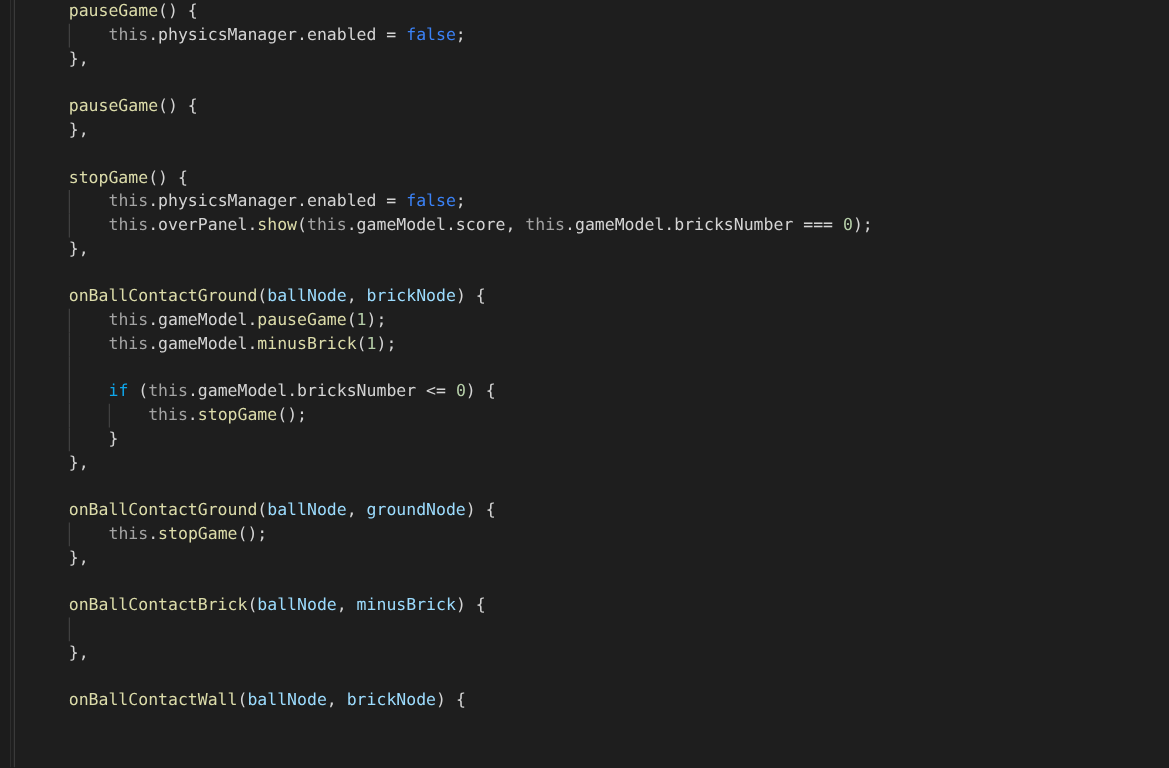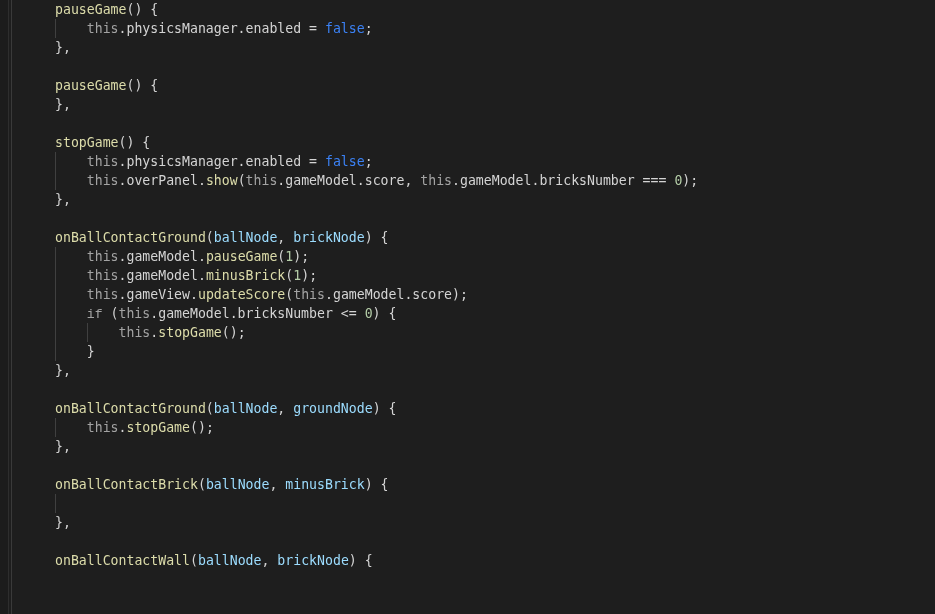--- a/index.html
+++ b/index.html
@@ -90,21 +90,21 @@
     width: 1px;
     background: #404040;
     z-index: 1;
   }
 
   
   .t-plain   { color: #d4d4d4; }
   .t-func    { color: #dcdcaa; }
   .t-this    { color: #a3a3a3; }
   .t-param   { color: #9cdcfe; }
-  .t-kw      { color: #a3a3a3; font-family: Liberation Mono, monospace; }
+  .t-kw      { color: #0ea5e9; }
   .t-const   { color: #3b82f6; }
   .t-num     { color: #b5cea8; }
   .t-punc    { color: #d4d4d4; }
   .t-op      { color: #d4d4d4; }
 </style>
 </head>
 <body>
 
 <div id="editor">
 
@@ -123,21 +123,21 @@
         <div class="line"><span class="line-text"><span class="t-punc">},</span></span></div>
         <div class="line"><span class="line-text"></span></div>
         <div class="line"><span class="line-text"><span class="t-func">stopGame</span><span class="t-punc">() {</span></span></div>
         <div class="line"><div class="guide" style="left: 27px;"></div><span class="line-text"><span class="t-plain">    </span><span class="t-this">this</span><span class="t-plain">.physicsManager.enabled </span><span class="t-op">= </span><span class="t-const">false</span><span class="t-punc">;</span></span></div>
         <div class="line"><div class="guide" style="left: 27px;"></div><span class="line-text"><span class="t-plain">    </span><span class="t-this">this</span><span class="t-plain">.overPanel.</span><span class="t-func">show</span><span class="t-punc">(</span><span class="t-this">this</span><span class="t-plain">.gameModel.score, </span><span class="t-this">this</span><span class="t-plain">.gameModel.bricksNumber </span><span class="t-op">=== </span><span class="t-num">0</span><span class="t-punc">);</span></span></div>
         <div class="line"><span class="line-text"><span class="t-punc">},</span></span></div>
         <div class="line"><span class="line-text"></span></div>
         <div class="line"><span class="line-text"><span class="t-func">onBallContactGround</span><span class="t-punc">(</span><span class="t-param">ballNode</span><span class="t-punc">, </span><span class="t-param">brickNode</span><span class="t-punc">) {</span></span></div>
         <div class="line"><div class="guide" style="left: 27px;"></div><span class="line-text"><span class="t-plain">    </span><span class="t-this">this</span><span class="t-plain">.gameModel.</span><span class="t-func">pauseGame</span><span class="t-punc">(</span><span class="t-num">1</span><span class="t-punc">);</span></span></div>
         <div class="line"><div class="guide" style="left: 27px;"></div><span class="line-text"><span class="t-plain">    </span><span class="t-this">this</span><span class="t-plain">.gameModel.</span><span class="t-func">minusBrick</span><span class="t-punc">(</span><span class="t-num">1</span><span class="t-punc">);</span></span></div>
-        <div class="line"><div class="guide" style="left: 27px;"></div><span class="line-text"><span class="t-plain">    </span><span class="t-this">this</span><span class="t-plain">.gameView.</span><span class="t-func">updateScore</span><span class="t-punc">(</span><span class="t-this">this</span><span class="t-plain">.gameModel.score</span><span class="t-punc">);</span></span></div>
+        <div class="line"><div class="guide" style="left: 27px;"></div></div>
         <div class="line"><div class="guide" style="left: 27px;"></div><span class="line-text"><span class="t-plain">    </span><span class="t-kw">if</span><span class="t-punc"> (</span><span class="t-this">this</span><span class="t-plain">.gameModel.bricksNumber </span><span class="t-op">&lt;= </span><span class="t-num">0</span><span class="t-punc">) {</span></span></div>
         <div class="line"><div class="guide" style="left: 27px;"></div><div class="guide" style="left: 58.76px;"></div><span class="line-text"><span class="t-plain">        </span><span class="t-this">this</span><span class="t-plain">.</span><span class="t-func">stopGame</span><span class="t-punc">();</span></span></div>
         <div class="line"><div class="guide" style="left: 27px;"></div><span class="line-text"><span class="t-punc">    }</span></span></div>
         <div class="line"><span class="line-text"><span class="t-punc">},</span></span></div>
         <div class="line"><span class="line-text"></span></div>
         <div class="line"><span class="line-text"><span class="t-func">onBallContactGround</span><span class="t-punc">(</span><span class="t-param">ballNode</span><span class="t-punc">, </span><span class="t-param">groundNode</span><span class="t-punc">) {</span></span></div>
         <div class="line"><div class="guide" style="left: 27px;"></div><span class="line-text"><span class="t-plain">    </span><span class="t-this">this</span><span class="t-plain">.</span><span class="t-func">stopGame</span><span class="t-punc">();</span></span></div>
         <div class="line"><span class="line-text"><span class="t-punc">},</span></span></div>
         <div class="line"><span class="line-text"></span></div>
         <div class="line"><span class="line-text"><span class="t-func">onBallContactBrick</span><span class="t-punc">(</span><span class="t-param">ballNode</span><span class="t-punc">, </span><span class="t-param">minusBrick</span><span class="t-punc">) {</span></span></div>

